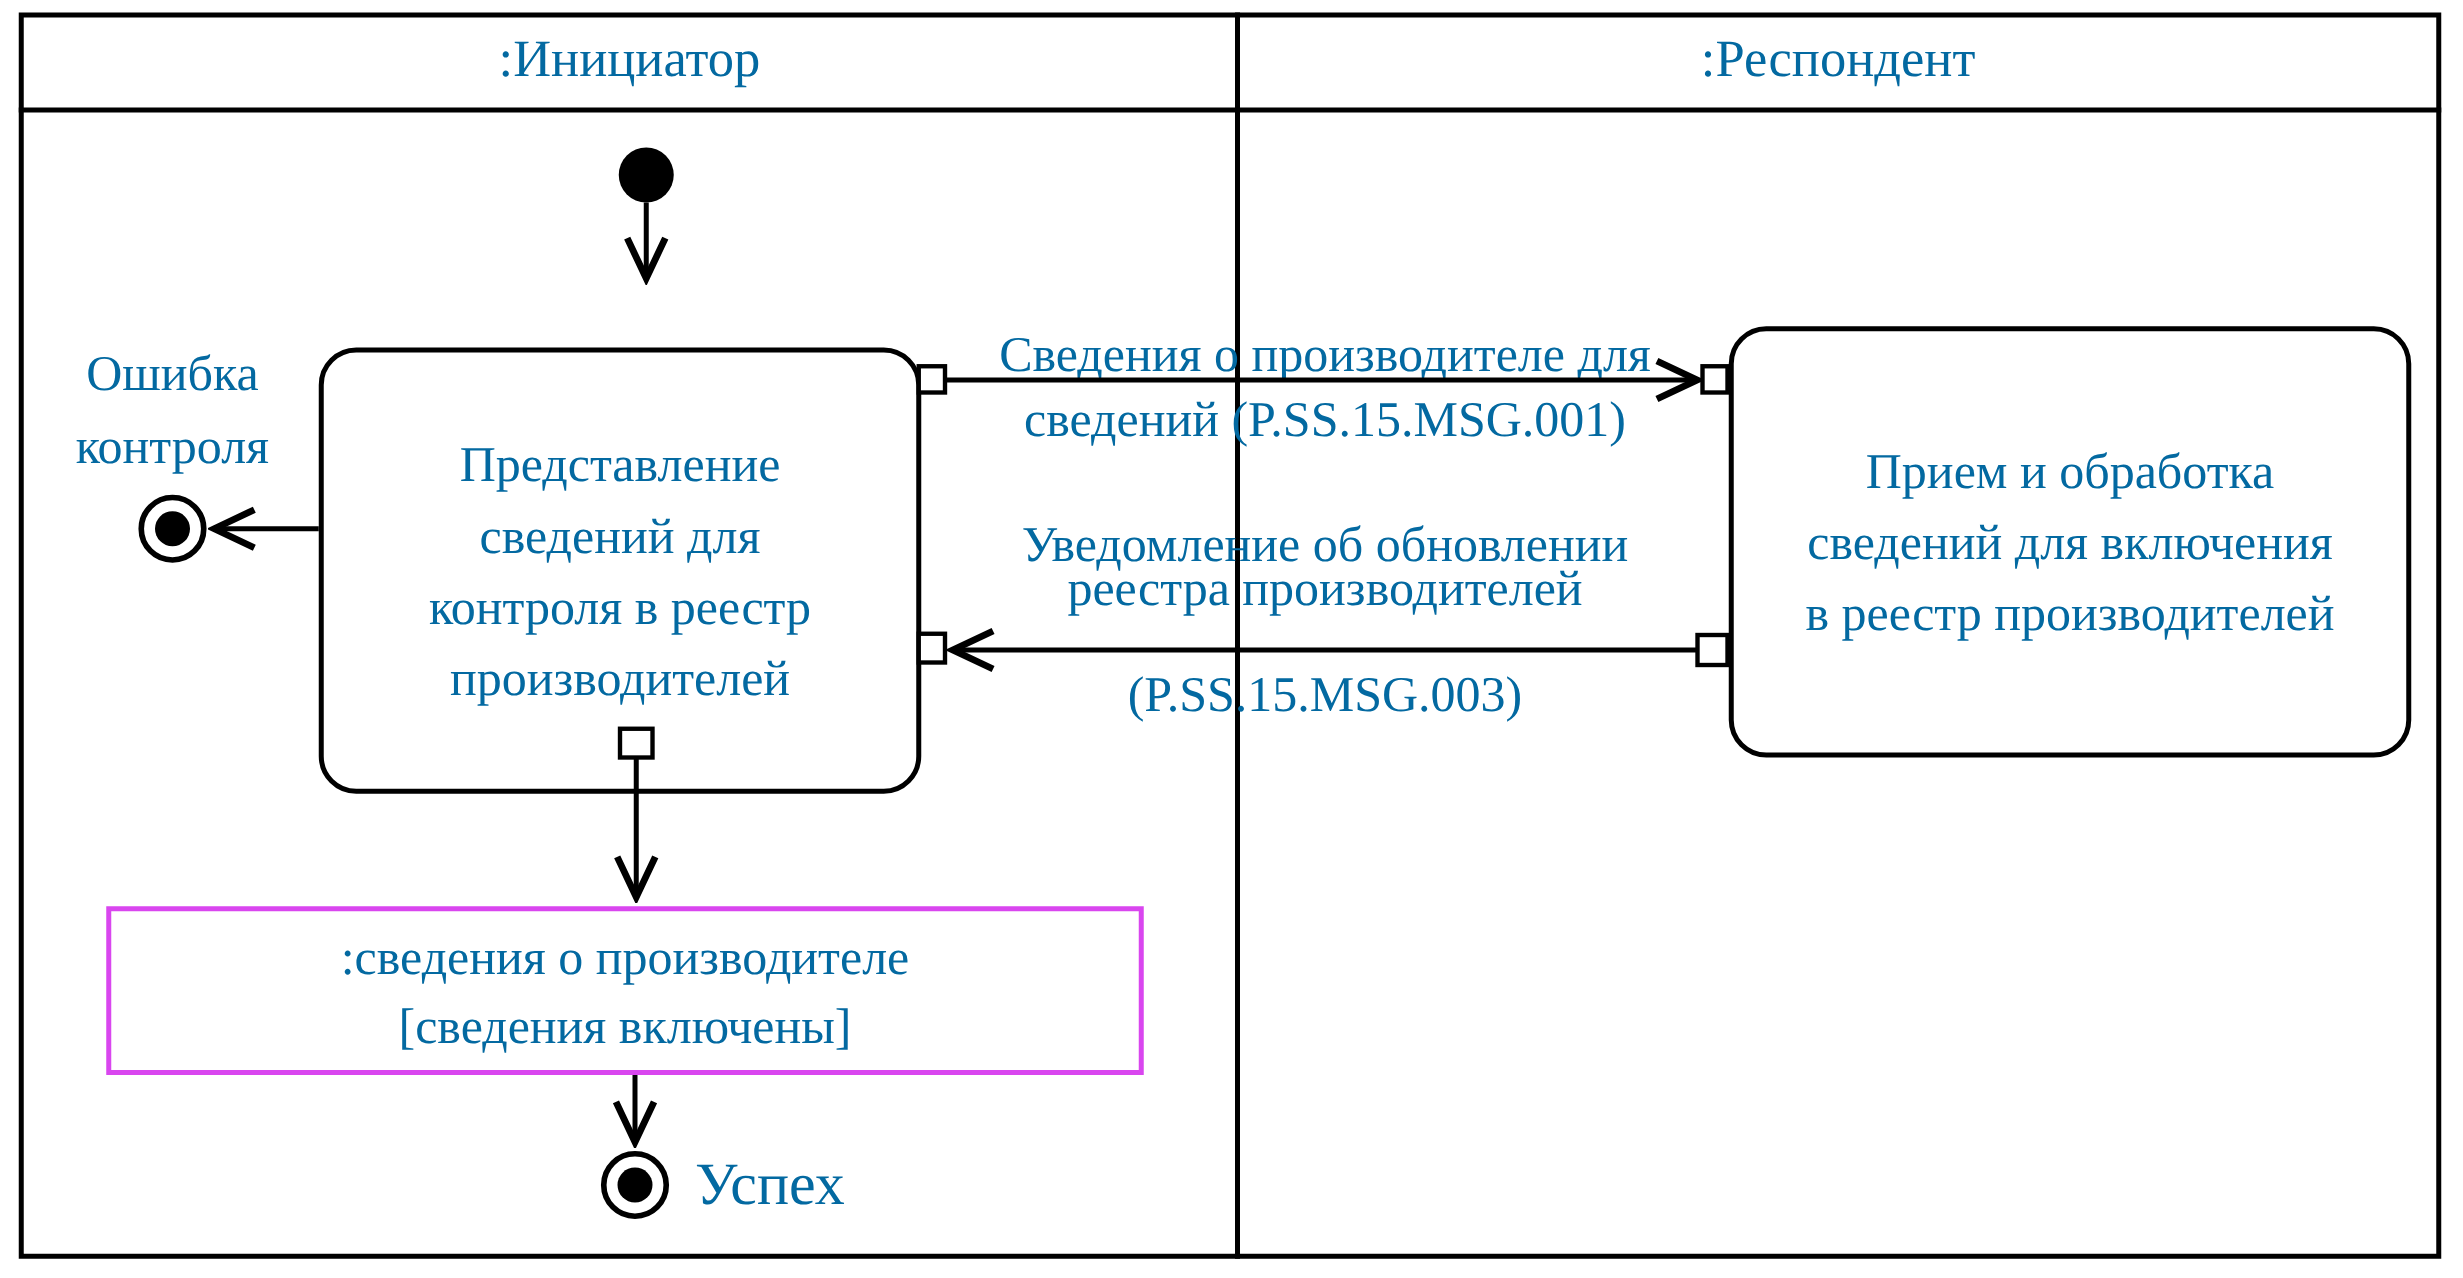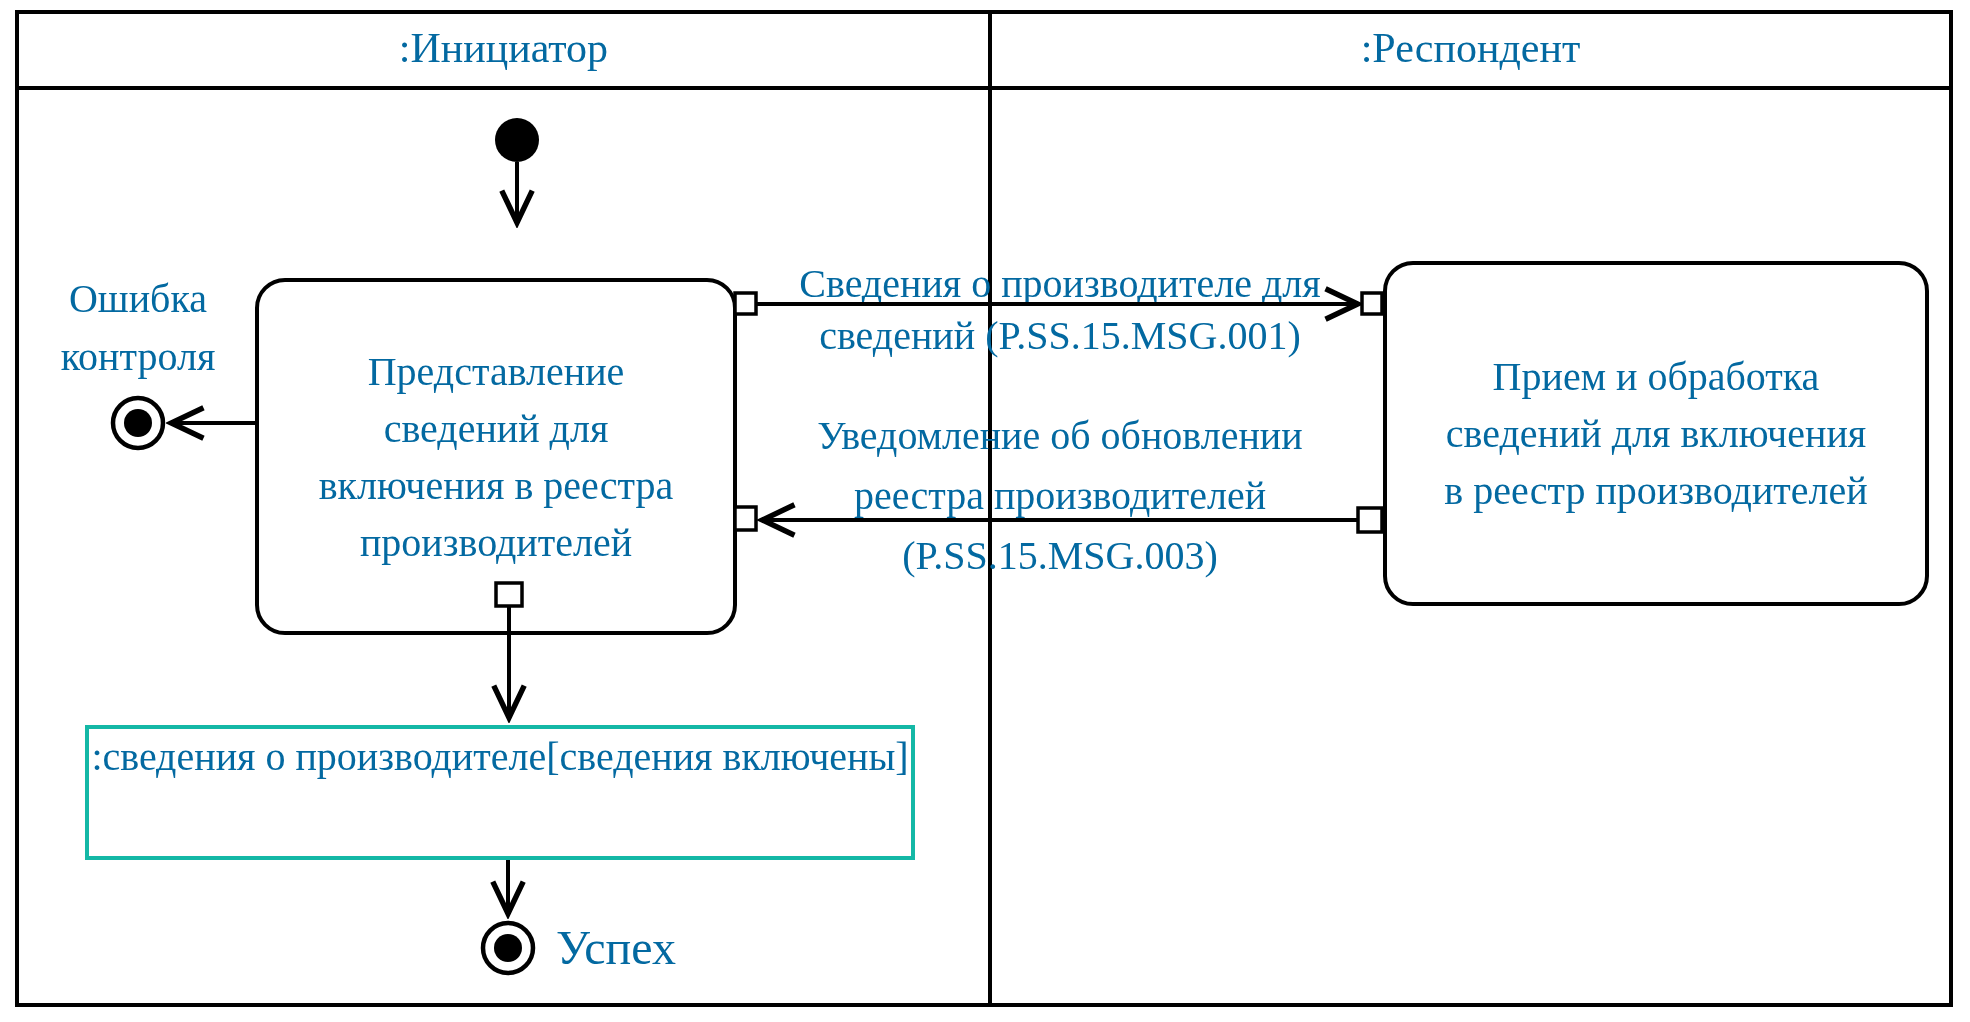--- a/index.html
+++ b/index.html
@@ -19,30 +19,30 @@
   
   .action {
     border:4px solid #000; border-radius:30px; background:#fff;
     display:flex; flex-direction:column; justify-content:center;
     text-align:center; font-size:40px; line-height:57px;
   }
   .action.initiator  { left:255px; top:230px; width:482px; height:357px;margin-top:48px; }
   .action.respondent { left:1383px; top:233px; width:546px; height:345px;margin-top:28px; }
   
   .object-node {
-    left:85px; top:725px; width:830px; height:135px; border:4px solid #14b8a6; background:#fff;
-    display:flex; flex-direction:row; justify-content:center;
+    left:85px; top:725px; width:830px; height:135px; border:4px solid #d946ef; background:#fff;
+    display:flex; flex-direction:column; justify-content:center;
     text-align:center; font-size:40px; line-height:55px;
   }
   
   .msg { font-size:40px; line-height:48px; text-align:center; left:740px; width:640px; }
   .msg.m1a { top:260px; }
   .msg.m1b { top:312px; }
   .msg.m2a { top:392px;margin-top:20px; }
-  .msg.m2b { top:472px; }
+  .msg.m2b { top:447px; }
   .msg.m2c { top:532px; }
   .error-label { left:28px; top:270px; width:220px; font-size:40px; line-height:58px; text-align:center; }
   .success-label { left:556px; top:924px; font-size:48px; line-height:48px; }
   svg.overlay { position:absolute; left:0; top:0; pointer-events:none; }
 </style>
 </head>
 <body>
 
 <div class="canvas">
 
@@ -53,21 +53,21 @@
   <div class="abs lane-label left">
     <span>:Инициатор</span>
   </div>
   <div class="abs lane-label right">
     <span>:Респондент</span>
   </div>
 
   <div class="abs action initiator">
     <div>Представление</div>
     <div>сведений для</div>
-    <div>включения в реестра</div>
+    <div>контроля в реестр</div>
     <div>производителей</div>
   </div>
 
   <div class="abs action respondent">
     <div>Прием и обработка</div>
     <div>сведений для включения</div>
     <div>в реестр производителей</div>
   </div>
 
   <div class="abs object-node">

